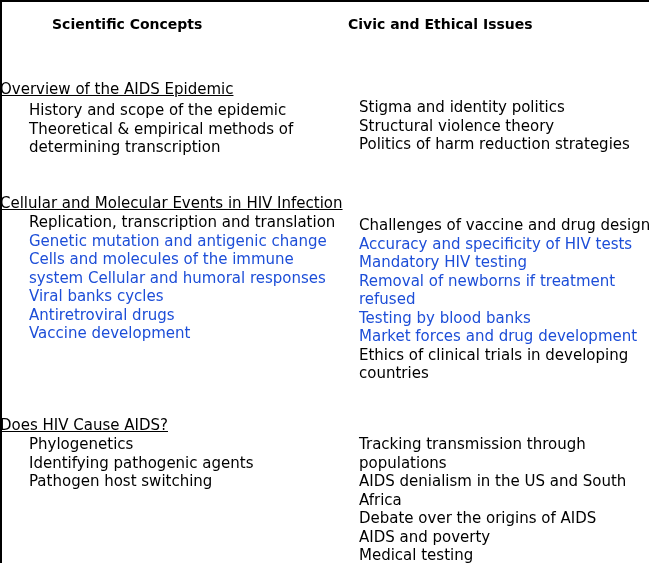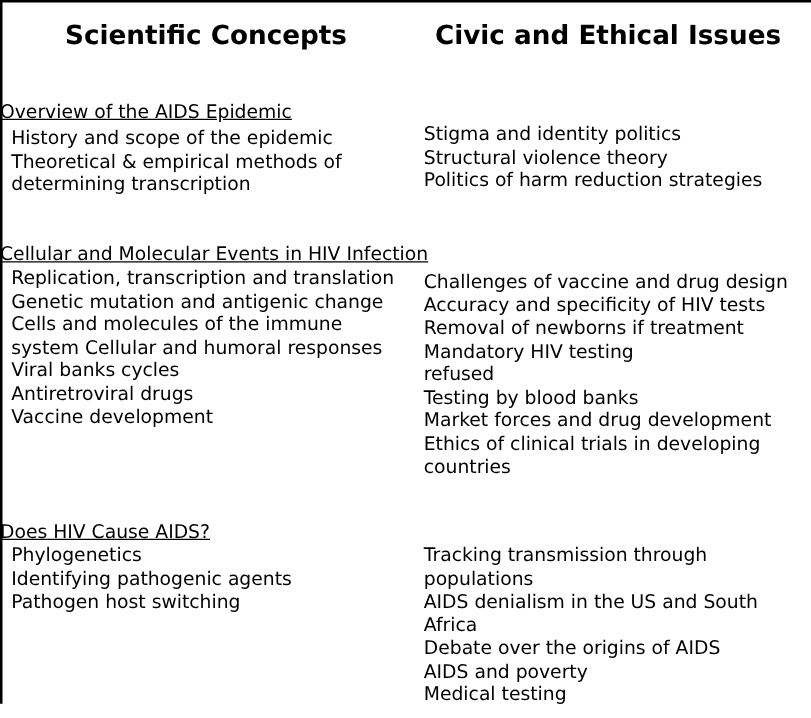--- a/index.html
+++ b/index.html
@@ -1,25 +1,25 @@
 <!DOCTYPE html>
 <html><head>
 <meta charset="utf-8">
 <style>
   html, body { margin: 0; padding: 0; background: #fff; }
   body { width: 649px; height: 574px; position: relative; overflow: hidden;
          font-family: "DejaVu Sans", sans-serif; color: #000; }
   .frame { position: absolute; left: 0; top: 0; width: 649px; height: 563px;
            border-top: 2px solid #000; border-left: 2px solid #000; box-sizing: border-box; }
-  .col-h { position: absolute; top: 16px; font-weight: bold; font-size: 21px; }
+  .col-h { position: absolute; top: 16px; font-weight: bold; font-size: 14px; }
   .sec-title { position: absolute; left: 0; width: 649px; text-align: left;
                font-size: 15px; text-decoration: underline; }
-  .col { position: absolute; font-size: 15px; line-height: 18.5px; }
+  .col { position: absolute; font-size: 15px; line-height: 18.5px; margin-left: 20px; }
   .col div { white-space: nowrap; }
-  .grey { color: #000000; }
+  .grey { color: #1d4ed8; }
 </style>
 </head>
 <body>
 
 <div class="frame"></div>
 
 <div class="col-h" style="left:52px">Scientific Concepts</div>
 <div class="col-h" style="left:348px">Civic and Ethical Issues</div>
 
 <div class="sec-title" style="top:80px">Overview of the AIDS Epidemic</div>
@@ -40,22 +40,22 @@
   <div class="grey">Genetic mutation and antigenic change</div>
   <div class="grey">Cells and molecules of the immune</div>
   <div class="grey">system  Cellular and humoral responses</div>
   <div class="grey">Viral banks cycles</div>
   <div class="grey">Antiretroviral drugs</div>
   <div class="grey">Vaccine development</div>
 </div>
 <div class="col" style="left:339px;top:216px">
   <div>Challenges of vaccine and drug design</div>
   <div class="grey">Accuracy and specificity of HIV tests</div>
+  <div class="grey">Mandatory HIV testing</div>
   <div class="grey">Removal of newborns if treatment</div>
-  <div class="grey">Mandatory HIV testing</div>
   <div class="grey">refused</div>
   <div class="grey">Testing by blood banks</div>
   <div class="grey">Market forces and drug development</div>
   <div>Ethics of clinical trials in developing</div>
   <div>countries</div>
 </div>
 
 <div class="sec-title" style="top:416px">Does HIV Cause AIDS?</div>
 <div class="col" style="left:9px;top:435px">
   <div>Phylogenetics</div>

